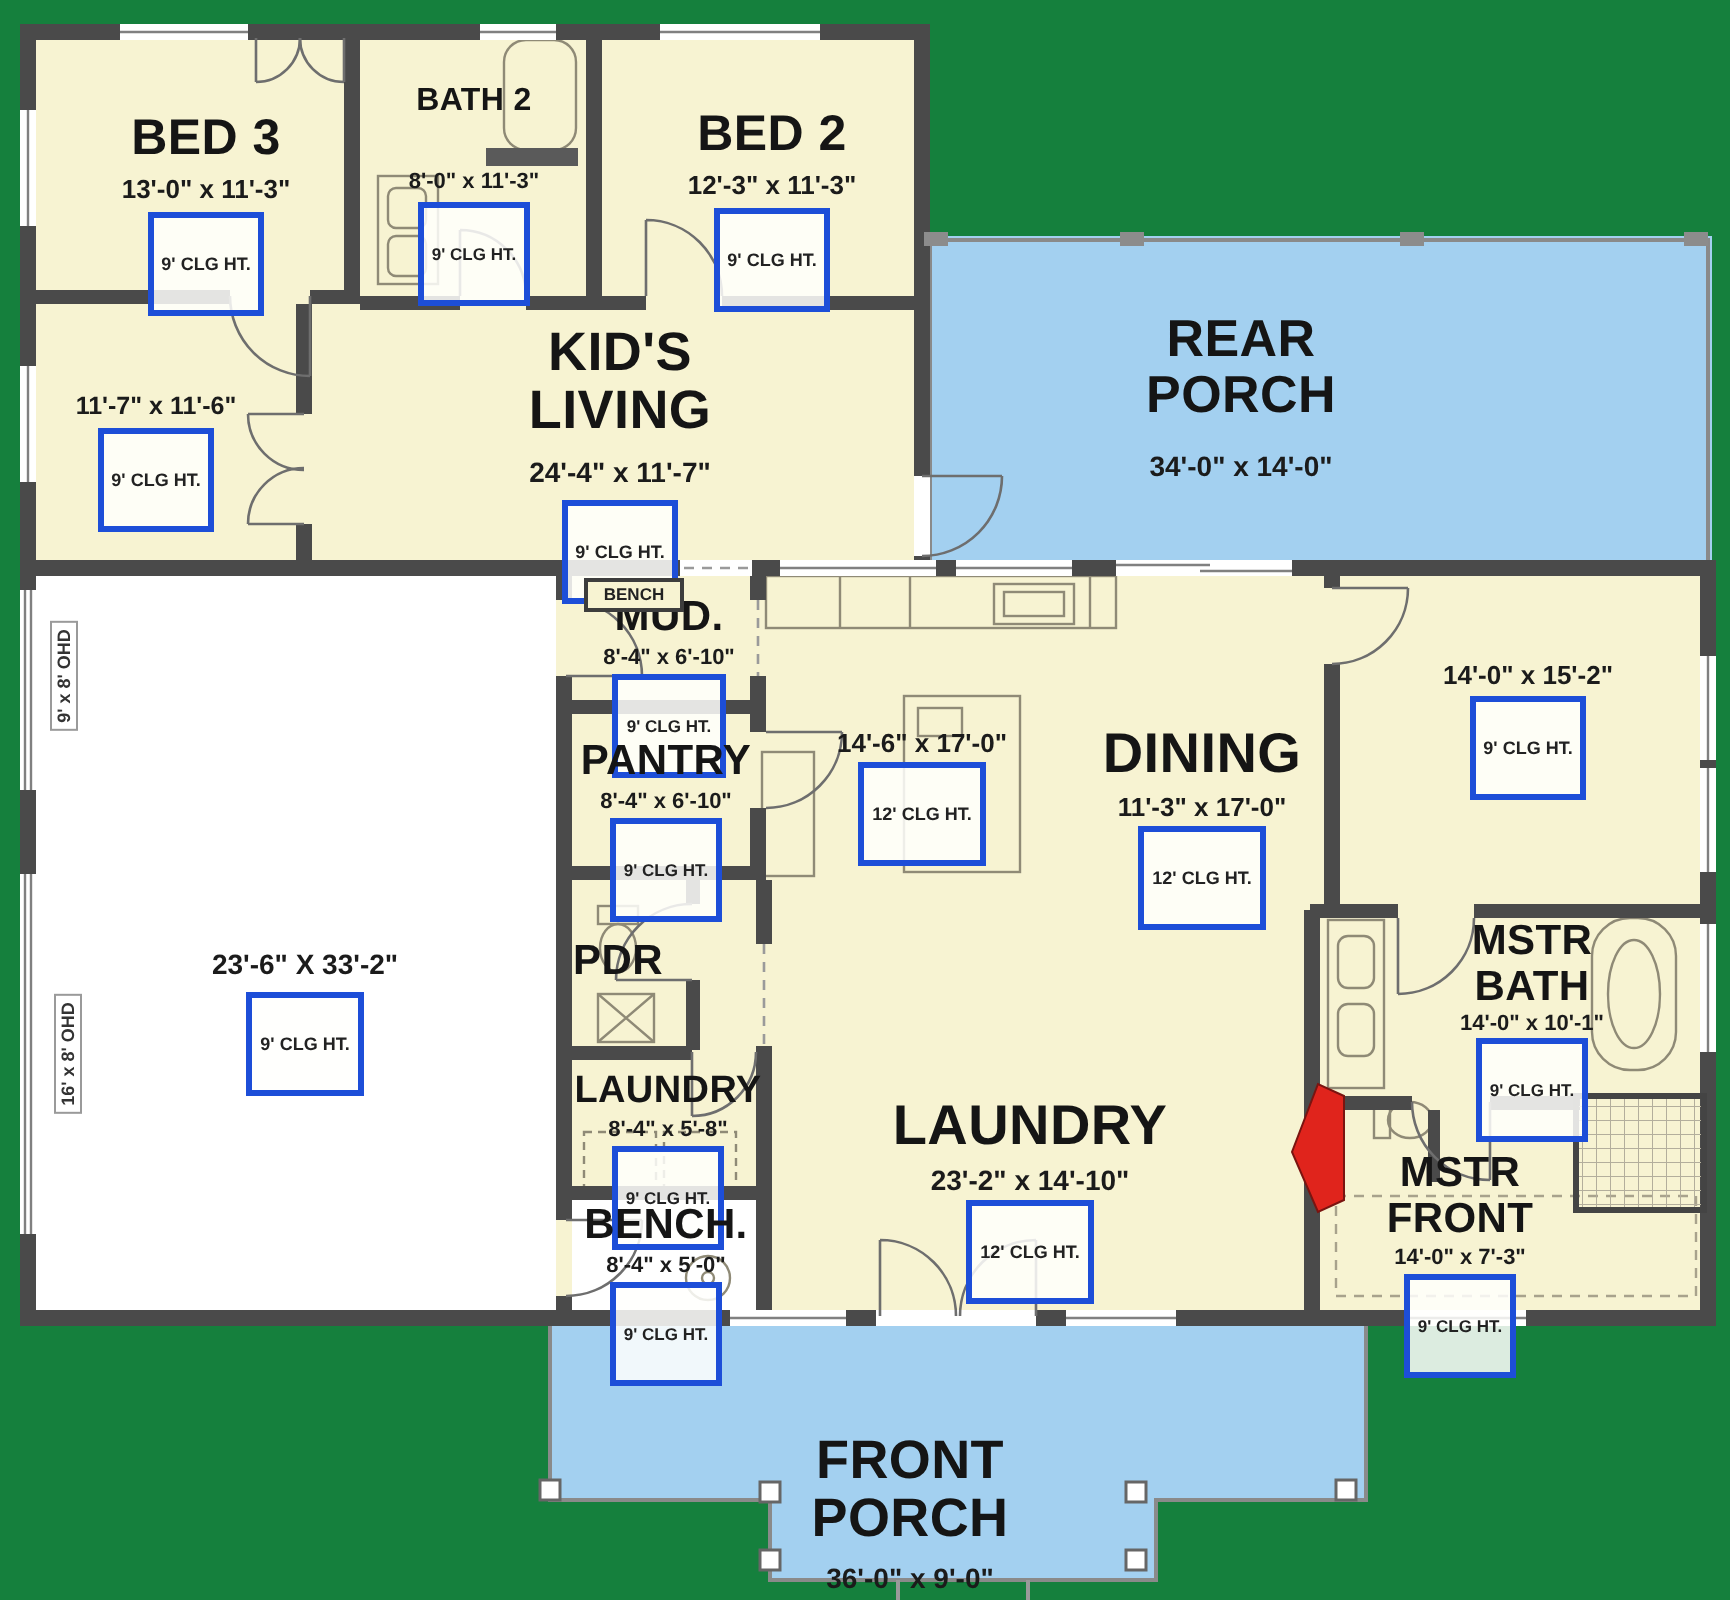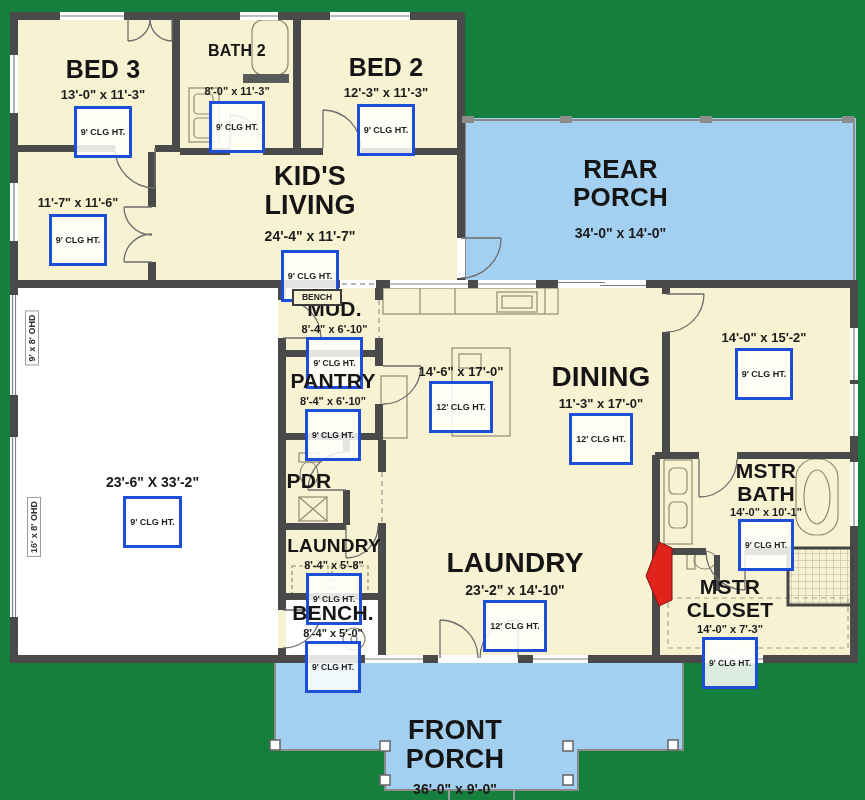--- a/index.html
+++ b/index.html
@@ -291,21 +291,21 @@
   <div><span class="clg" style="margin-top:2px">12' CLG HT.</span></div>
 </div>
 
 <div class="room-label" style="left:708px;top:460px;width:116px;">
   <div class="room-name fs21">MSTR BATH</div>
   <div class="room-dims dims-sm" style="margin-top:1px">14'-0" x 10'-1"</div>
   <div><span class="clg clg-sm" style="margin-top:1px">9' CLG HT.</span></div>
 </div>
 
 <div class="room-label" style="left:665px;top:576px;width:130px;">
-  <div class="room-name fs21">MSTR CLOSET</div>
+  <div class="room-name fs21">MSTR FRONT</div>
   <div class="room-dims dims-sm" style="margin-top:2px">14'-0" x 7'-3"</div>
   <div><span class="clg clg-sm" style="margin-top:2px">9' CLG HT.</span></div>
 </div>
 
 <div class="room-label" style="left:385px;top:672px;width:140px;margin-top:44px;">
   <div class="room-name fs27">FRONT PORCH</div>
   <div class="room-dims dims-lg" style="margin-top:7px">36'-0" x 9'-0"</div>
   <div><span class="clg" style="margin-top:3px">9' CLG HT.</span></div>
 </div>
 

